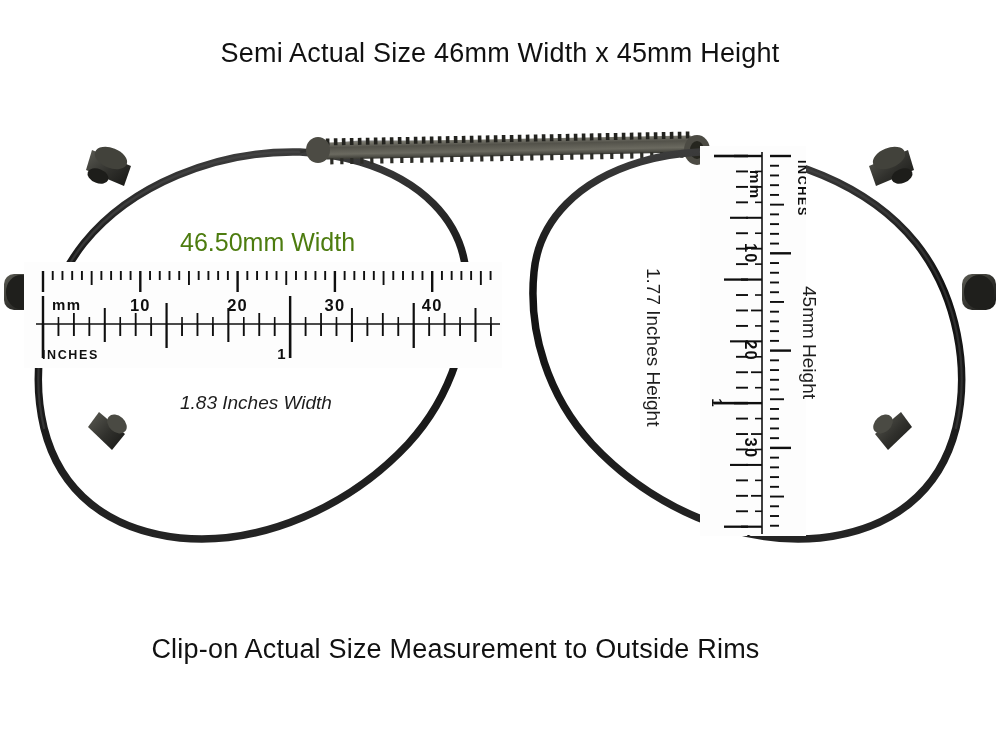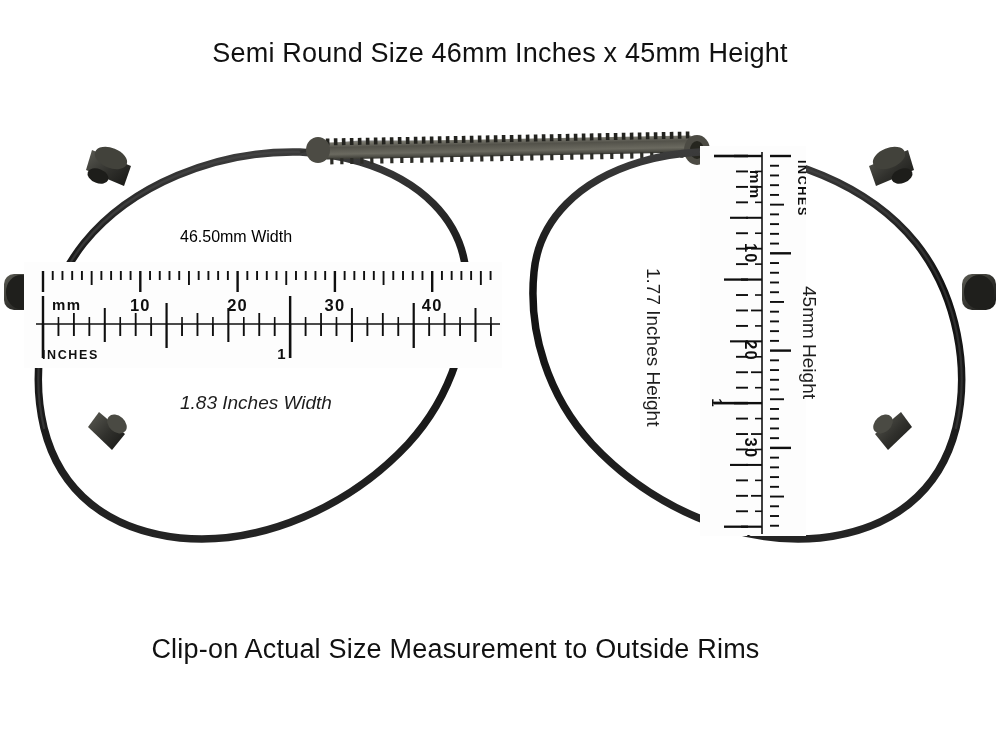--- a/index.html
+++ b/index.html
@@ -12,21 +12,21 @@
 
   
   .title{
     position:absolute;left:0;top:38px;width:1000px;text-align:center;
     font-size:27px;letter-spacing:.2px;color:#111;white-space:nowrap;
   }
   .footer{
     position:absolute;left:0;top:634px;width:911px;text-align:center;
     font-size:27px;letter-spacing:.2px;color:#111;white-space:nowrap;
   }
-  .lbl-mm-width{position:absolute;left:180px;top:228px;font-size:16px;color:#000000;white-space:nowrap;}
+  .lbl-mm-width{position:absolute;left:180px;top:228px;font-size:25px;color:#4d7c0f;white-space:nowrap;}
   .lbl-in-width{position:absolute;left:180px;top:392px;font-size:19px;color:#1d1d1d;white-space:nowrap;font-style:italic;}
   .lbl-in-height{
     position:absolute;left:664px;top:268px;font-size:19px;color:#1d1d1d;white-space:nowrap;
     transform:rotate(90deg);transform-origin:0 0;
   }
   .lbl-mm-height{
     position:absolute;left:820px;top:286px;font-size:19px;color:#1d1d1d;white-space:nowrap;
     transform:rotate(90deg);transform-origin:0 0;
   }
 
@@ -455,21 +455,21 @@
           <rect x="24" y="379.563" width="24" height="2.3"></rect>
         </g>
       <g id="v-in-labels">
           <text x="12" y="257.142" font-family="Liberation Sans, sans-serif" font-size="15" font-weight="bold" fill="#0f0f0f" letter-spacing="1.2" text-anchor="middle" transform="rotate(90 12 257.142)">1</text>
         </g>
       <text id="v-mm-unit" x="50" y="24" font-family="Liberation Sans, sans-serif" font-size="15" font-weight="bold" letter-spacing="1.4" fill="#0f0f0f" transform="rotate(90 50 24)">mm</text>
       <text id="v-in-unit" x="98" y="14" font-family="Liberation Sans, sans-serif" font-size="12.5" font-weight="bold" letter-spacing="1.6" fill="#0f0f0f" transform="rotate(90 98 14)">INCHES</text>
     </svg>
   </div>
 
-  <div class="title">Semi Round Size 46mm Inches x 45mm Height</div>
+  <div class="title">Semi Actual Size 46mm Width x 45mm Height</div>
   <div class="footer">Clip-on Actual Size Measurement to Outside Rims</div>
 
   <div class="lbl-mm-width">46.50mm Width</div>
   <div class="lbl-in-width">1.83 Inches Width</div>
   <div class="lbl-in-height">1.77 Inches Height</div>
   <div class="lbl-mm-height">45mm Height</div>
 
 </div>
 
 </body></html>

